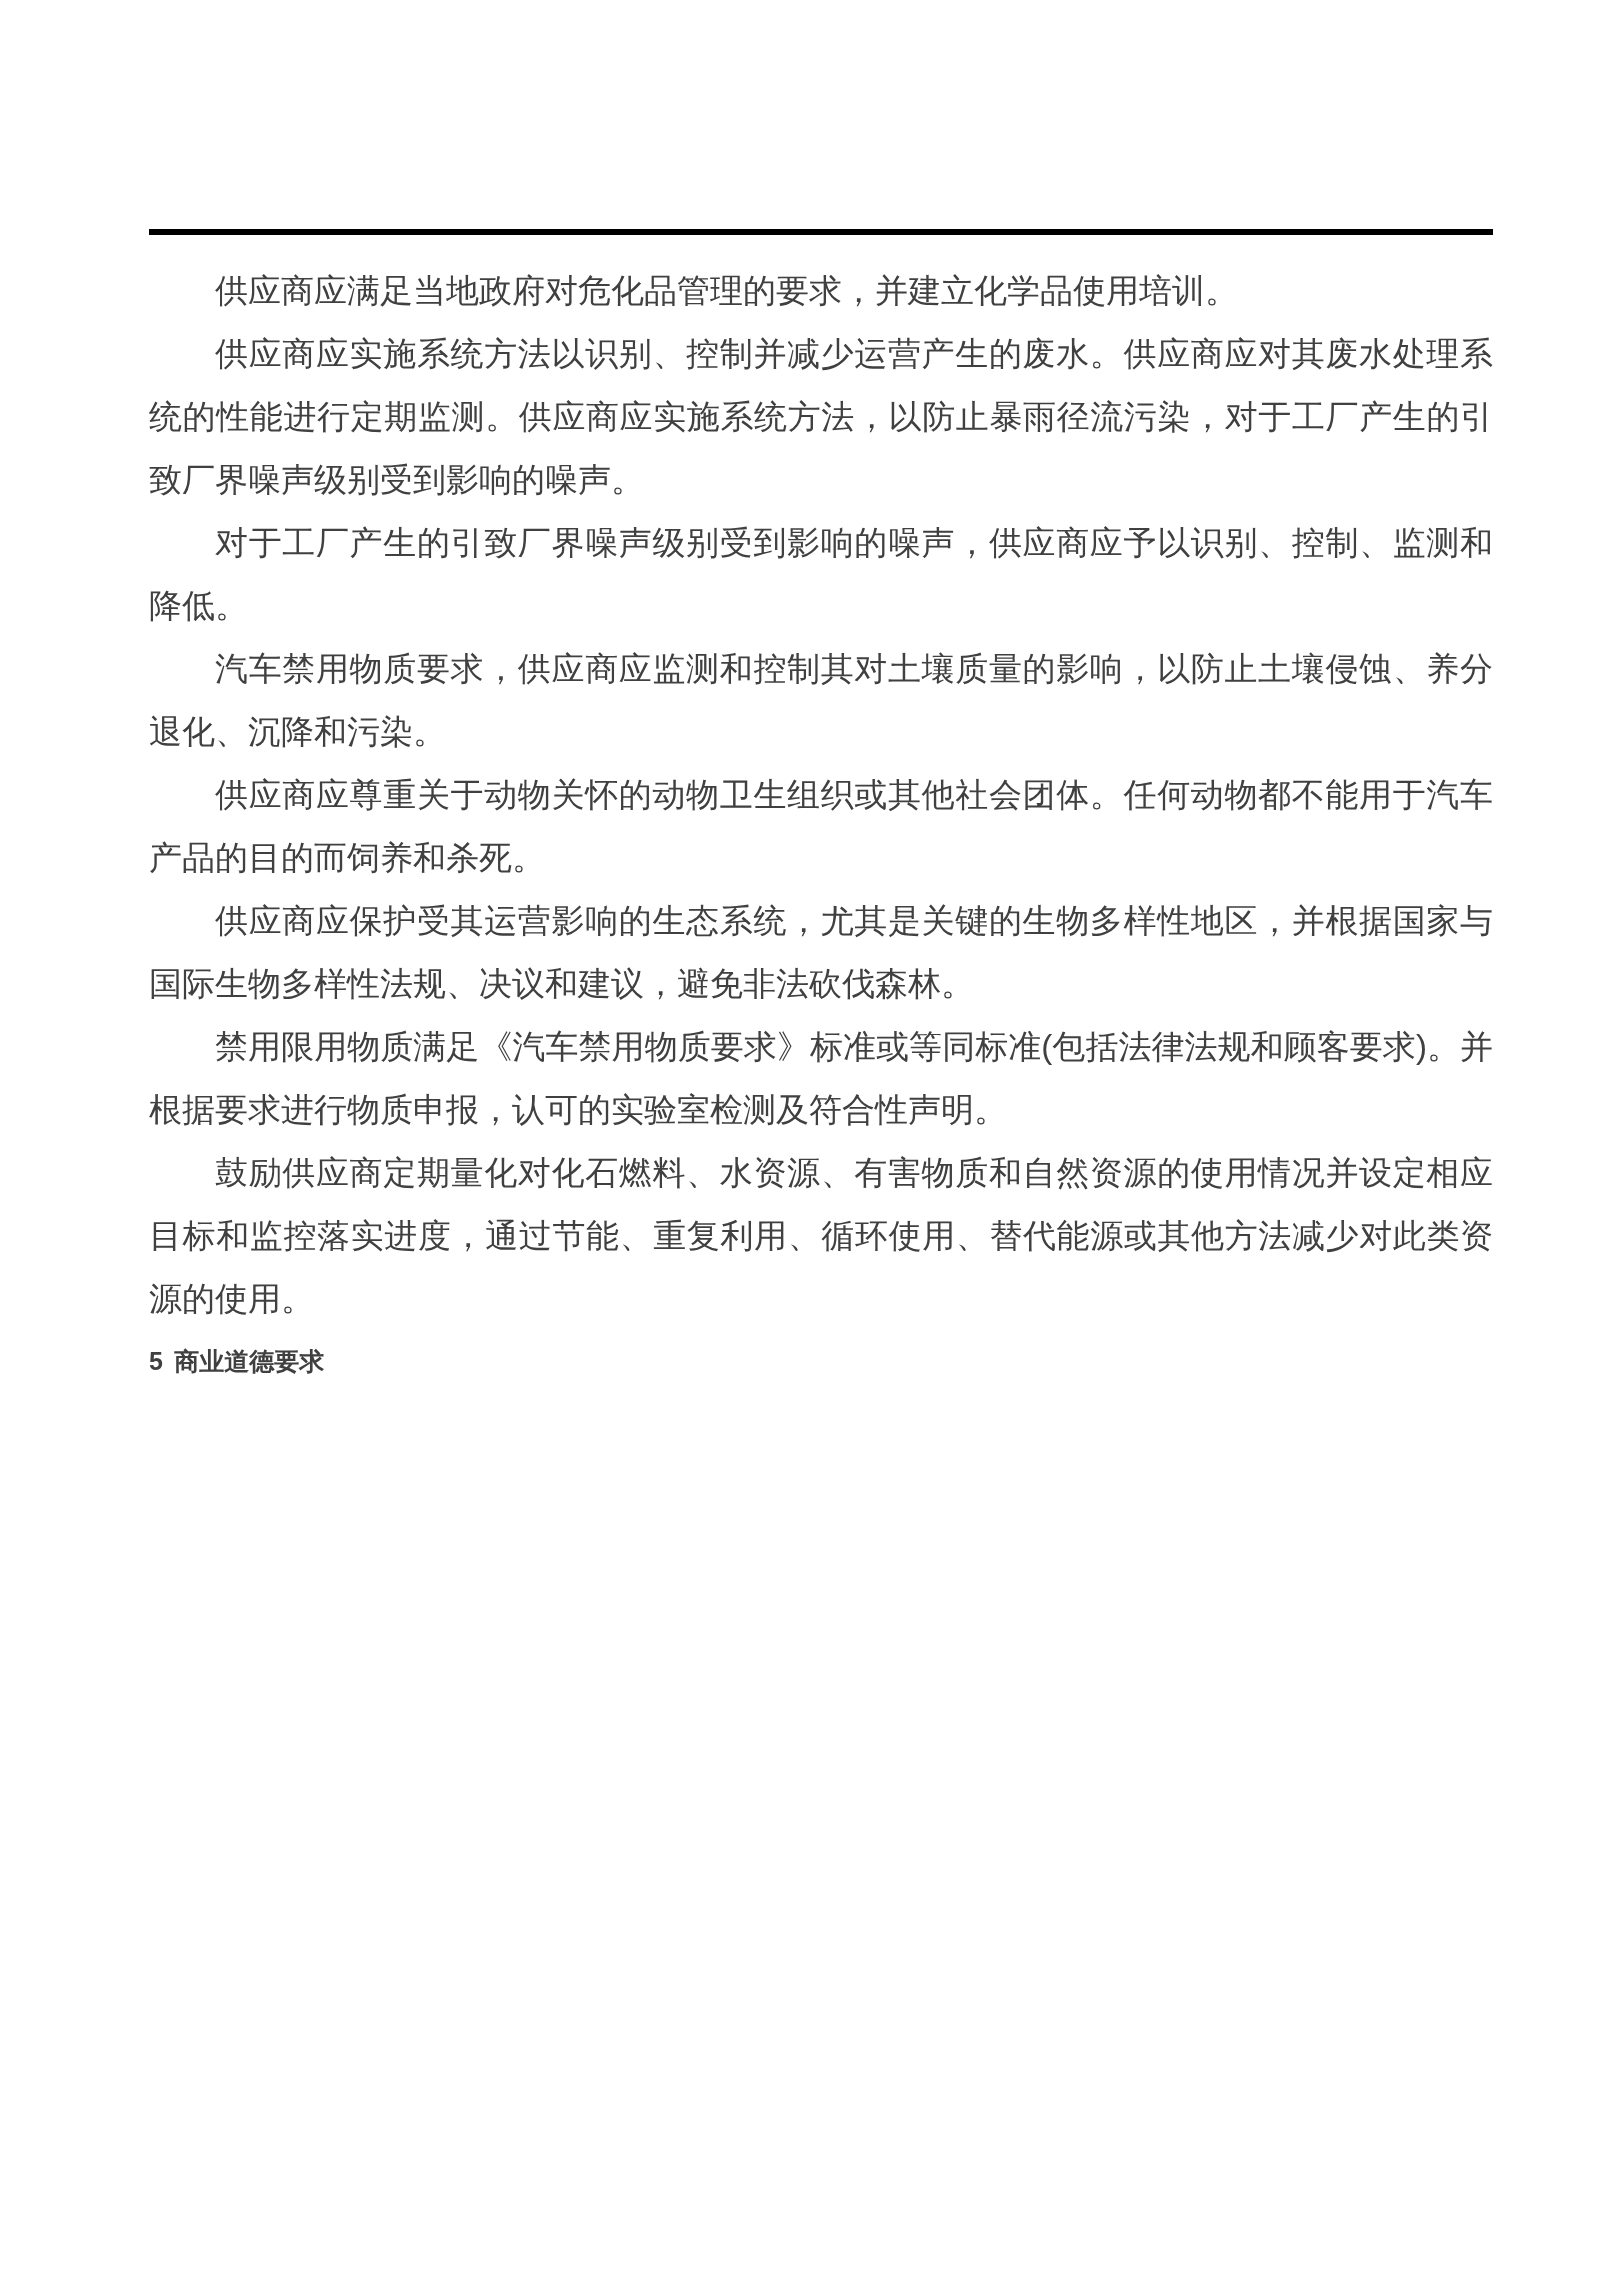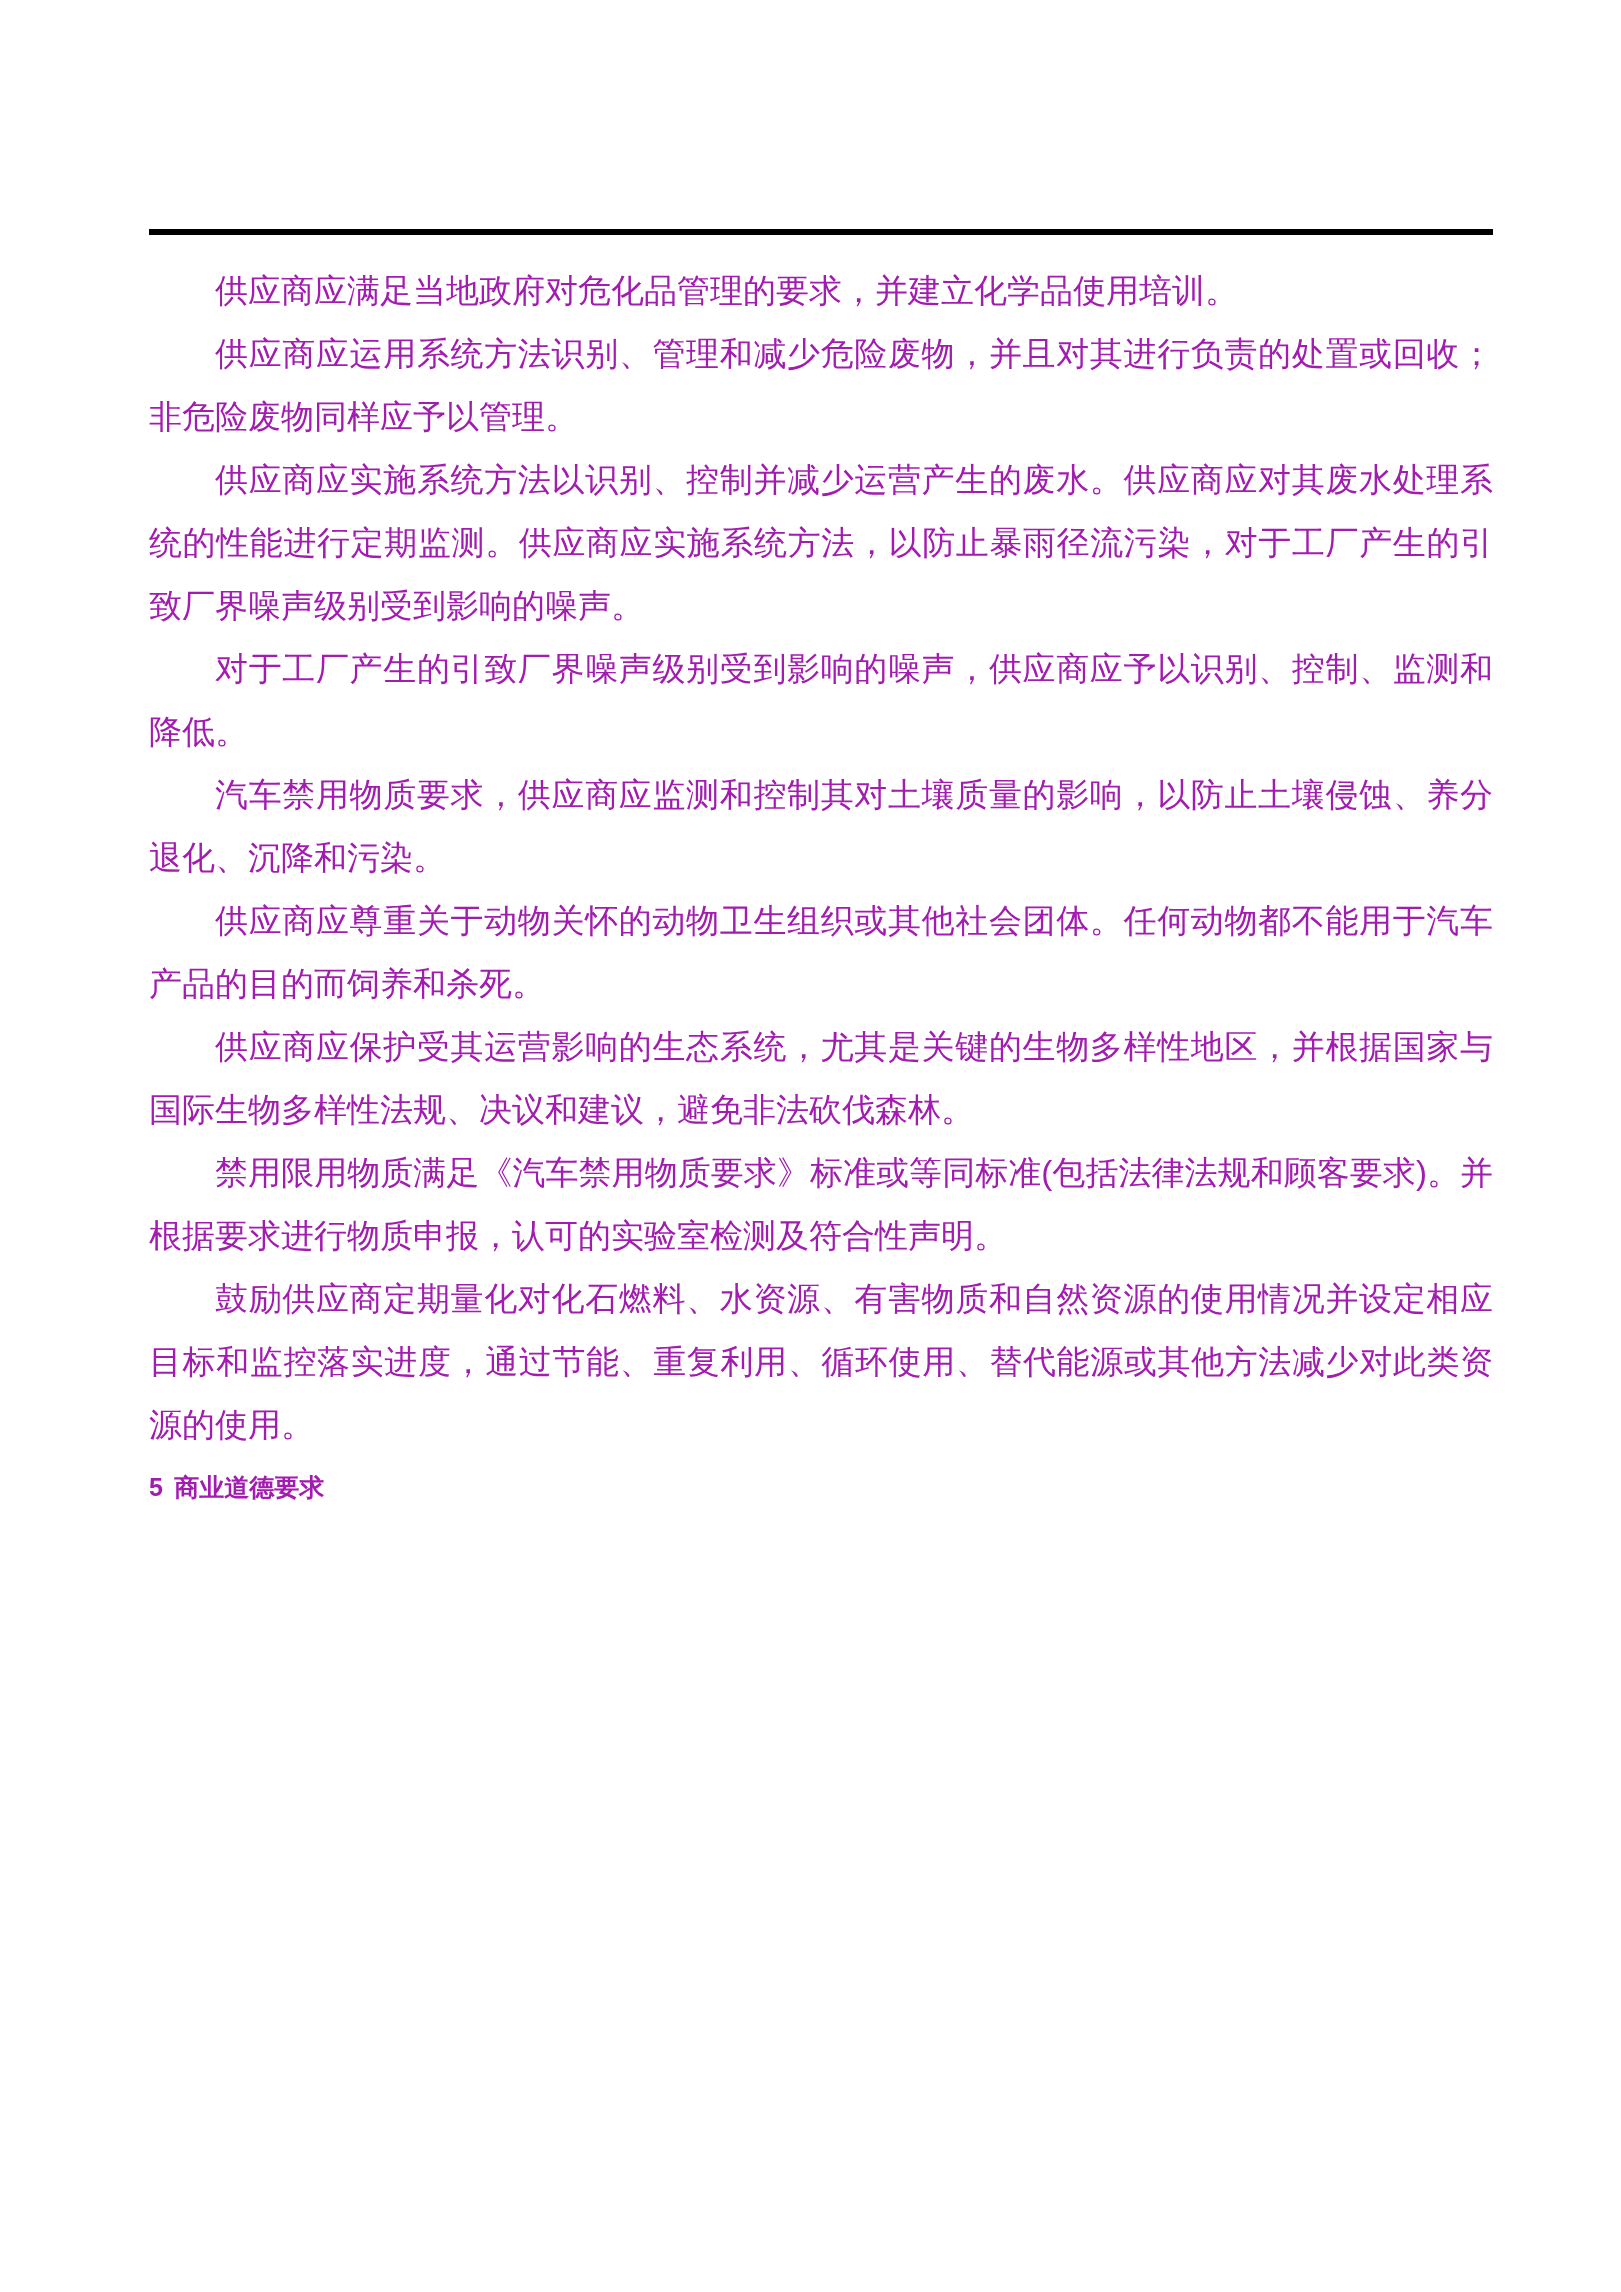--- a/index.html
+++ b/index.html
@@ -20,21 +20,21 @@
     top: 229px;
     width: 1344px;
     height: 5.9px;
     background: #000000;
   }
   .content {
     position: absolute;
     left: 149px;
     top: 259px;
     width: 1344px;
-    color: #a21caf;
+    color: #404040;
     font-family: "Liberation Sans", sans-serif;
     font-size: 33px;
     line-height: 63px;
     text-align: justify;
     text-justify: inter-character;
   }
   .content p {
     margin: 0;
     padding: 0;
     text-indent: 2em;
@@ -52,21 +52,20 @@
     margin-right: 0.45em;
   }
 </style>
 </head>
 <body>
 
 <div class="page">
   <div class="top-rule"></div>
   <div class="content">
     <p>供应商应满足当地政府对危化品管理的要求，并建立化学品使用培训。</p>
-    <p>供应商应运用系统方法识别、管理和减少危险废物，并且对其进行负责的处置或回收；非危险废物同样应予以管理。</p>
     <p>供应商应实施系统方法以识别、控制并减少运营产生的废水。供应商应对其废水处理系统的性能进行定期监测。供应商应实施系统方法，以防止暴雨径流污染，对于工厂产生的引致厂界噪声级别受到影响的噪声。</p>
     <p>对于工厂产生的引致厂界噪声级别受到影响的噪声，供应商应予以识别、控制、监测和降低。</p>
     <p>汽车禁用物质要求，供应商应监测和控制其对土壤质量的影响，以防止土壤侵蚀、养分退化、沉降和污染。</p>
     <p>供应商应尊重关于动物关怀的动物卫生组织或其他社会团体。任何动物都不能用于汽车产品的目的而饲养和杀死。</p>
     <p>供应商应保护受其运营影响的生态系统，尤其是关键的生物多样性地区，并根据国家与国际生物多样性法规、决议和建议，避免非法砍伐森林。</p>
     <p>禁用限用物质满足《汽车禁用物质要求》标准或等同标准(包括法律法规和顾客要求)。并根据要求进行物质申报，认可的实验室检测及符合性声明。</p>
     <p>鼓励供应商定期量化对化石燃料、水资源、有害物质和自然资源的使用情况并设定相应目标和监控落实进度，通过节能、重复利用、循环使用、替代能源或其他方法减少对此类资源的使用。</p>
     <h2 class="section-heading"><span class="sec-num">5</span><span>商业道德要求</span></h2>
   </div>
 </div>

